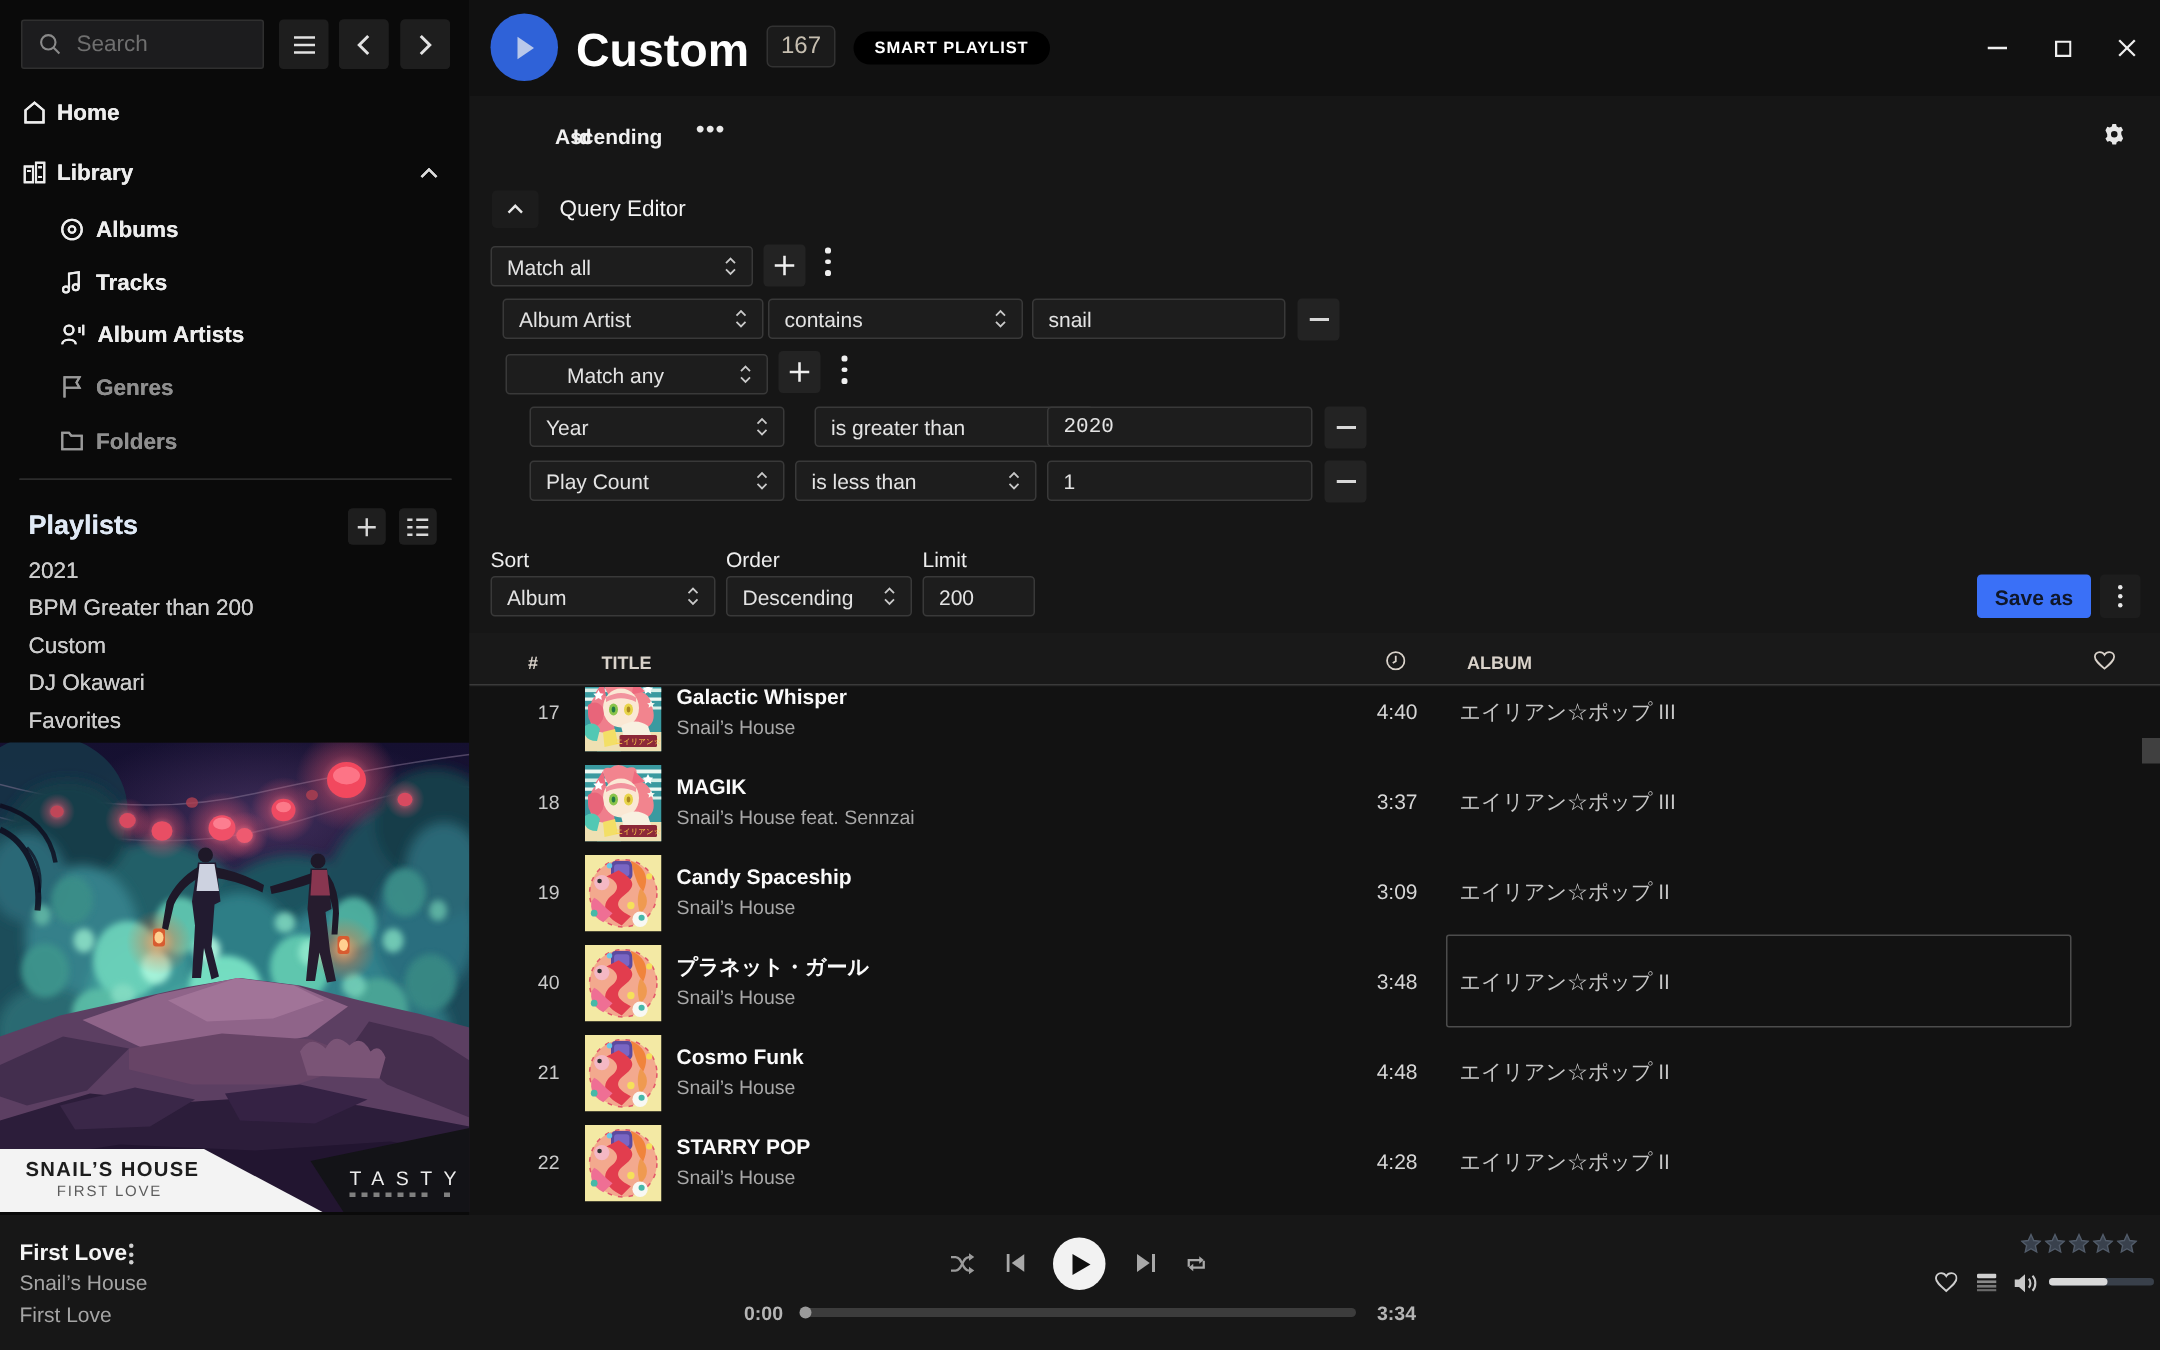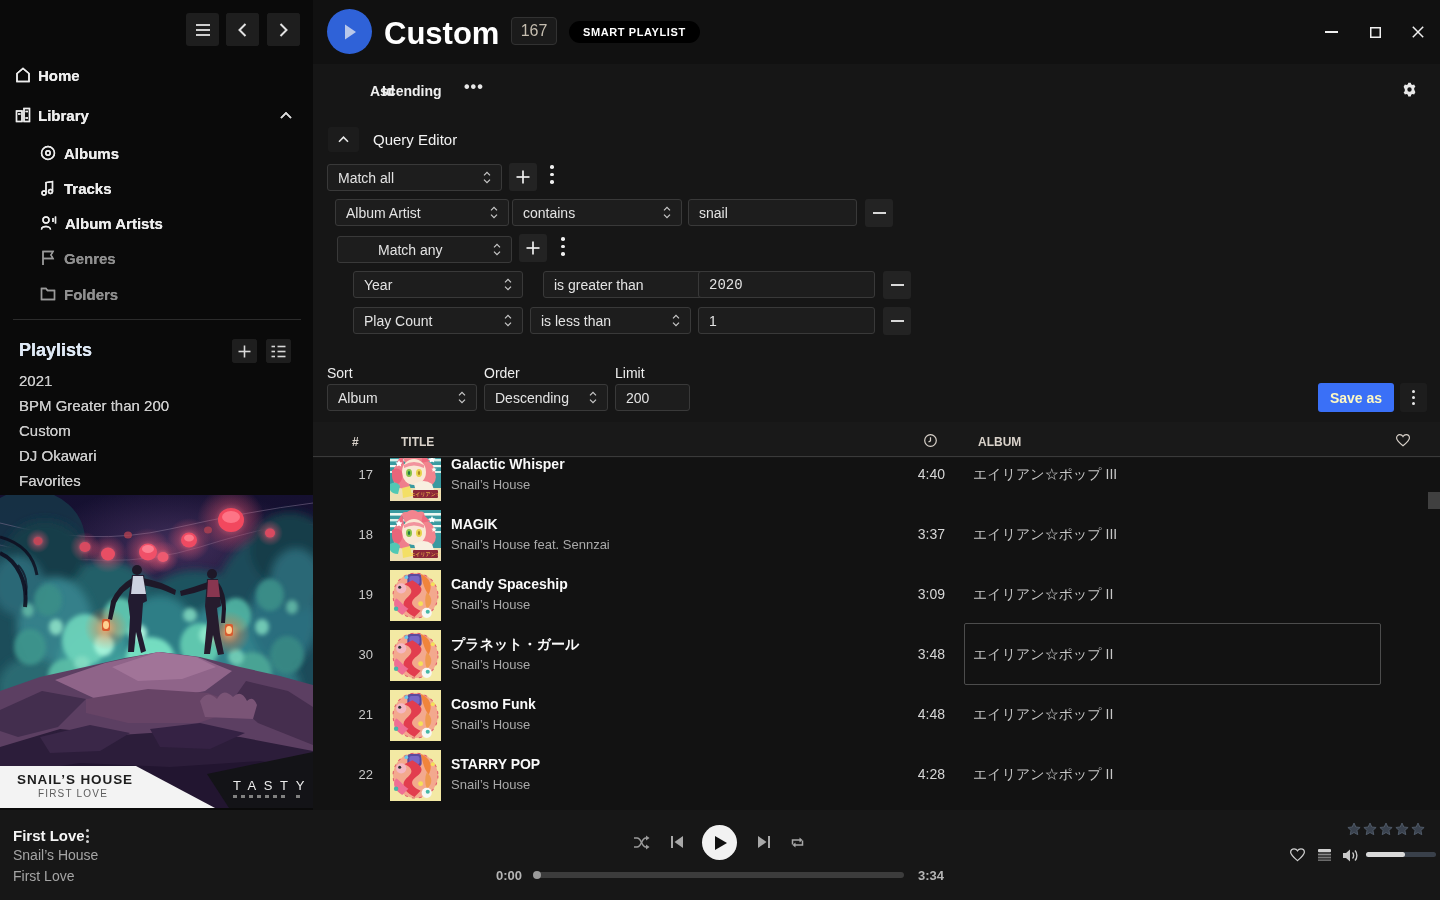--- a/index.html
+++ b/index.html
@@ -60,21 +60,21 @@
 .inp { position:absolute; height:27px; background:#1d1d1d; border:1px solid #393939; border-radius:3px;
   color:#e3e3e3; font-size:14px; display:flex; align-items:center; padding:0 10px; }
 .plusbtn { position:absolute; width:28px; height:28px; background:#232323; border-radius:3px;
   display:flex; align-items:center; justify-content:center; color:#efefef; }
 .vdots { position:absolute; width:4px; color:#efefef; }
 .vdots i { display:block; width:3.5px; height:3.5px; border-radius:50%; background:#efefef; margin:0 0 4px 0; }
 .minusbtn { position:absolute; width:28px; height:28px; background:#232323; border-radius:3px;
   display:flex; align-items:center; justify-content:center; }
 .qlabel { position:absolute; color:#ededed; font-size:14px; }
 #saveas { position:absolute; left:1005px; top:383px; width:76px; height:29px; background:#3a70f7;
-  border-radius:3px; color:#fef9c3; font-size:14px; font-weight:bold; display:flex; align-items:center; justify-content:center; }
+  border-radius:3px; color:#0f172a; font-size:14px; font-weight:bold; display:flex; align-items:center; justify-content:center; }
 #savedots { position:absolute; left:1087px; top:383px; width:27px; height:29px; background:#1d1d1d; border-radius:3px;
   display:flex; flex-direction:column; align-items:center; justify-content:center; gap:3px; }
 #savedots i { width:3px; height:3px; border-radius:50%; background:#e8e8e8; }
 
 
 #listhead { position:absolute; left:0; top:422px; width:1127px; height:35px; background:#191919;
   border-bottom:1px solid #3a3a3a; color:#d9d2ca; font-size:12px; font-weight:bold; }
 #rows { position:absolute; left:0; top:458px; width:1127px; height:352px; background:#121212; overflow:hidden; }
 .row { position:absolute; left:0; width:1127px; height:60px; }
 .rnum { position:absolute; left:20px; top:21px; width:40px; text-align:right; color:#c9c9c9; font-size:13px; }
@@ -102,20 +102,27 @@
 #pknob { position:absolute; left:533px; top:871px; width:8px; height:8px; border-radius:50%; background:#9a9a9a; }
 #stars { position:absolute; left:1347px; top:822px; display:flex; gap:2px; }
 #vbar { position:absolute; left:1366px; top:852px; width:70px; height:5px; background:#39404a; border-radius:2.5px; }
 #vfill { position:absolute; left:0; top:0; width:39px; height:5px; background:#d9d9d9; border-radius:2.5px; }
 </style>
 </head>
 <body>
 <div id="app">
 
 <aside id="sidebar">
+  <div class="search">
+    <svg width="15" height="15" viewBox="0 0 15 15" fill="none" stroke="#8a8a8a" stroke-width="1.4">
+      <circle cx="6.2" cy="6.2" r="4.8"></circle>
+          <line x1="9.8" y1="9.8" x2="13.6" y2="13.6"></line>
+    </svg>
+    Search
+  </div>
   <div class="sbtn" style="left:186px;">
     <svg width="16" height="14" viewBox="0 0 16 14" stroke="#e2e2e2" stroke-width="1.8">
           <line x1="1" y1="2" x2="15" y2="2"></line>
           <line x1="1" y1="7" x2="15" y2="7"></line>
           <line x1="1" y1="12" x2="15" y2="12"></line>
         </svg>
   </div>
   <div class="sbtn" style="left:226px;">
     <svg width="9" height="14" viewBox="0 0 9 14" fill="none" stroke="#e2e2e2" stroke-width="2">
           <polyline points="7.5,1 1.5,7 7.5,13"></polyline>
@@ -705,21 +712,21 @@
               <circle cx="42" cy="14" r="2" fill="#f5e05a"></circle>
               <circle cx="30" cy="33" r="2.4" fill="#f5e05a"></circle>
               <circle cx="16" cy="7" r="1.8" fill="#67c9e8"></circle>
             </svg></div>
           <div class="rtitle">Candy Spaceship</div>
           <div class="rartist">Snail’s House</div>
           <div class="rtime">3:09</div>
           <div class="ralbum">エイリアン☆ポップ II</div>
         </div>
         <div class="row" style="top:168px;">
-          <div class="rnum">30</div>
+          <div class="rnum">40</div>
           <div class="rthumb"><svg width="51" height="51" viewBox="0 0 50 50">
               <rect width="50" height="50" fill="#f3e9a4"></rect>
               <circle cx="25" cy="25" r="22" fill="#f3a98e"></circle>
               <circle cx="25" cy="25" r="22" fill="none" stroke="#e2566a" stroke-width="1" stroke-dasharray="3 4"></circle>
               <rect x="17" y="4" width="14" height="12" rx="3" fill="#5c4a9e"></rect>
               <rect x="19" y="6" width="10" height="8" rx="2" fill="#7a66c4"></rect>
               <path d="M30 4 C40 8 42 16 38 24 C34 20 32 12 30 4 Z" fill="#f0843c"></path>
               <path d="M36 22 C42 26 42 34 36 38 C34 32 34 27 36 22 Z" fill="#ef9a50"></path>
               <path d="M22 10 C32 16 34 20 26 26 C18 32 22 36 30 40 L24 46 C12 40 10 32 18 26 C24 21 20 16 14 14 Z" fill="#e23d4e"></path>
               <circle cx="11" cy="18" r="5" fill="#f4b8c4"></circle>

